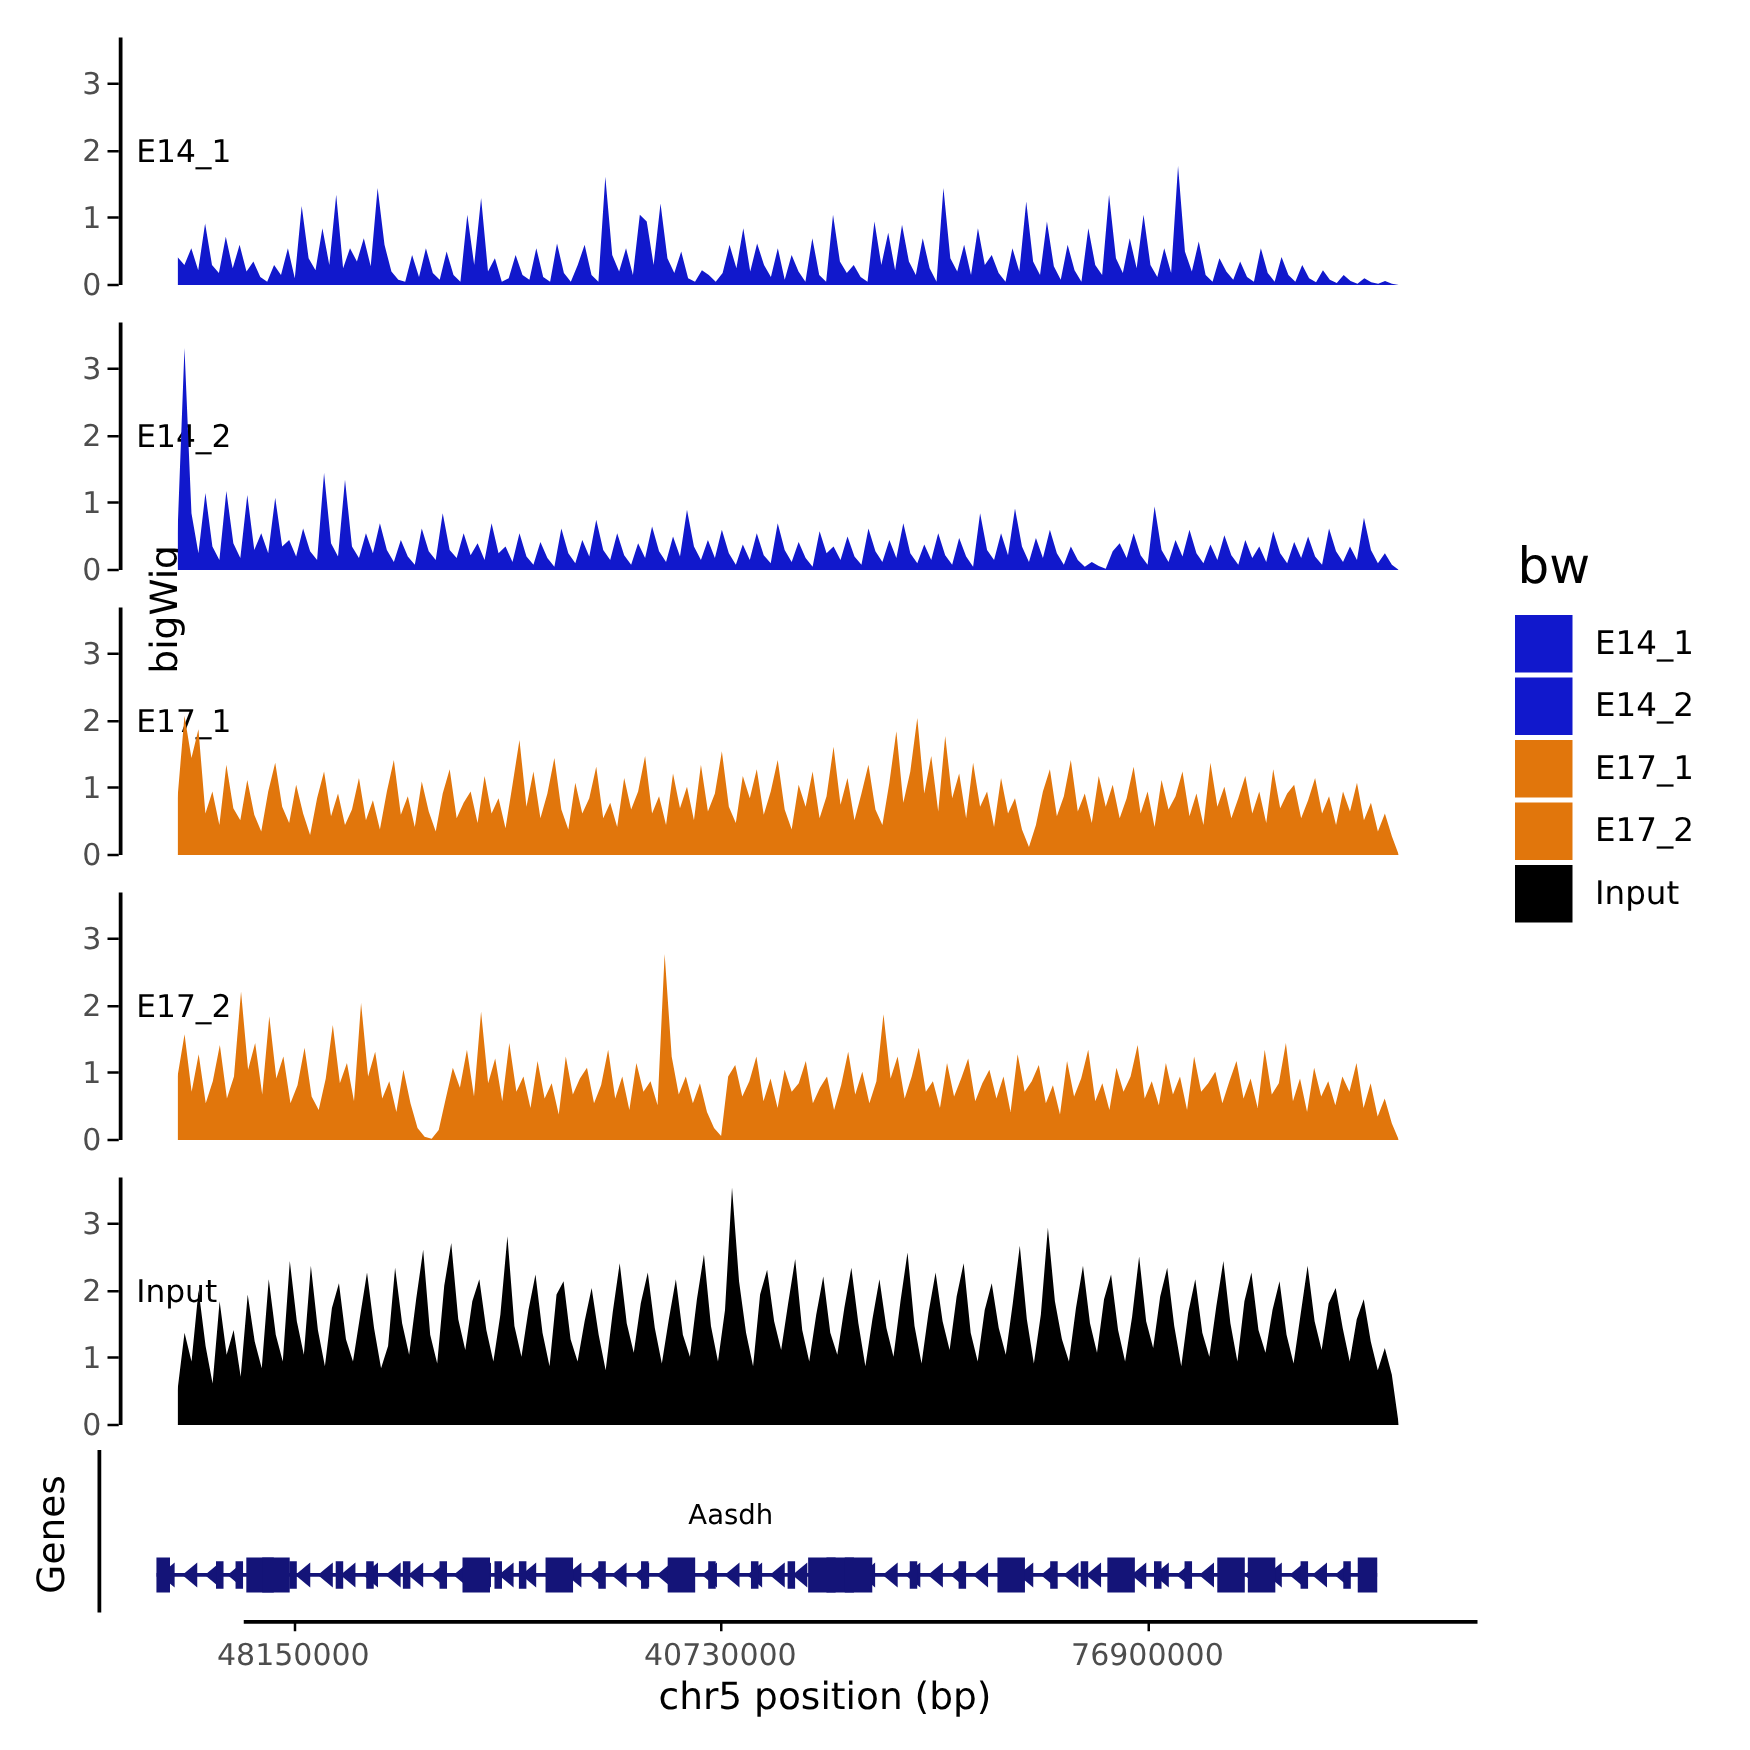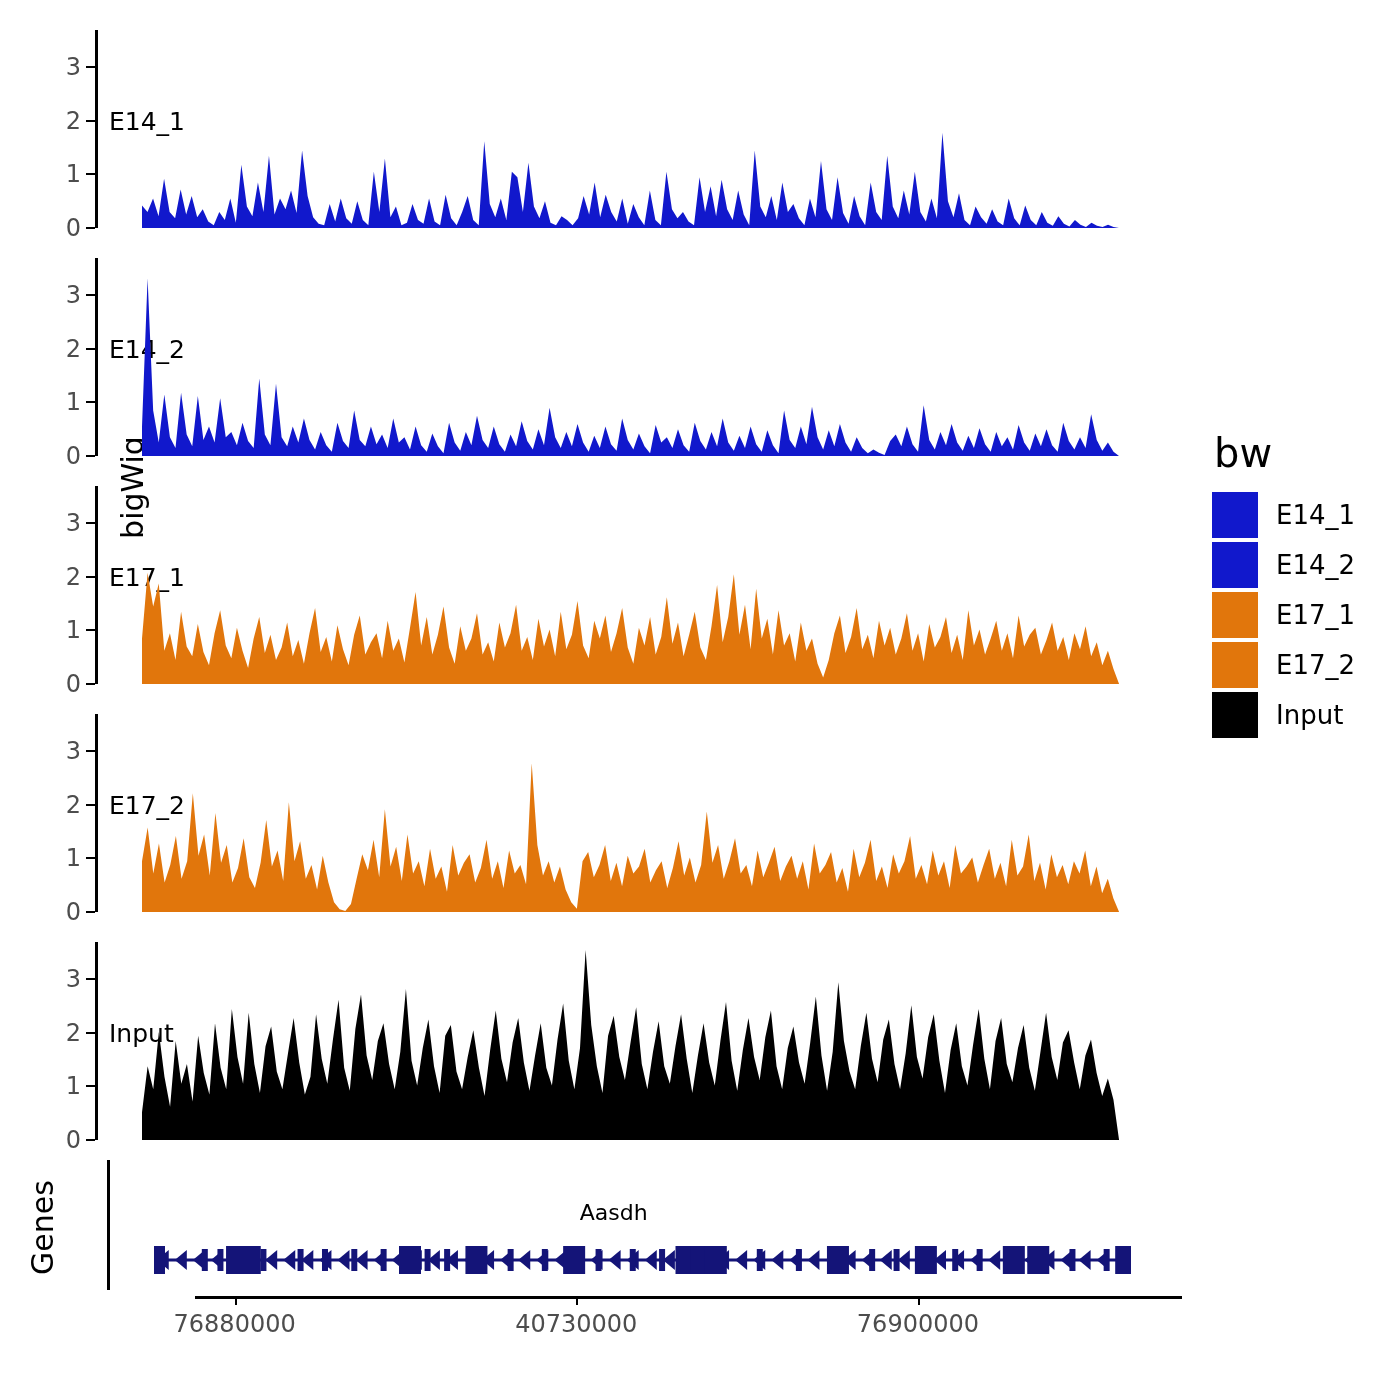--- a/index.html
+++ b/index.html
@@ -49,20 +49,21 @@
   .swatch{width:46px;height:46px;margin-right:18px;flex:0 0 auto;}
   .legend-label{font-size:26px;color:#000;white-space:nowrap;}
 </style>
 </head>
 <body>
 
 <div id="root">
 
   <div class="ylab-bigwig">bigWig</div>
   <div class="ylab-genes">Genes</div>
+  <div class="xlab">chr5 position (bp)</div>
 
   <div id="panels">
       <div class="panel" style="left: 95px; top: 30px; width: 1045px; height: 198px;">
         <div class="axisline" style="height: 198px;"></div>
         <div class="tick" style="top: 197px;"></div>
         <div class="ticklab" style="top: 198px; right: 1059px;">0</div>
         <div class="tick" style="top: 143.486px;"></div>
         <div class="ticklab" style="top: 144.486px; right: 1059px;">1</div>
         <div class="tick" style="top: 89.973px;"></div>
         <div class="ticklab" style="top: 90.973px; right: 1059px;">2</div>
@@ -138,21 +139,21 @@
         <div class="ticklab" style="top: 37.4595px; right: 1059px;">3</div>
         <div class="panel-tag" style="left: 14px; top: 90.973px;">Input</div>
         <div class="track" style="left: 47.4131px; top: 0px; width: 977.089px; height: 198px;">
           <svg width="977.088524590164" height="198" viewBox="0 0 977.088524590164 198">
             <path d="M 0 198 L 0.00 170.17 L 5.62 124.15 L 11.23 147.16 L 16.85 89.90 L 22.46 134.85 L 28.08 164.82 L 33.69 99.00 L 39.31 141.81 L 44.92 122.01 L 50.54 159.47 L 56.15 93.65 L 61.77 131.11 L 67.39 152.51 L 73.00 81.34 L 78.62 125.76 L 84.23 147.16 L 89.85 66.89 L 95.46 115.05 L 101.08 141.81 L 106.69 70.64 L 112.31 122.01 L 117.92 150.91 L 123.54 104.35 L 129.16 84.55 L 134.77 129.50 L 140.39 147.16 L 146.00 111.31 L 151.62 75.99 L 157.23 120.41 L 162.85 152.51 L 168.46 134.85 L 174.08 72.24 L 179.69 116.66 L 185.31 141.81 L 190.93 97.39 L 196.54 57.79 L 202.16 125.76 L 207.77 148.77 L 213.39 86.69 L 219.00 52.44 L 224.62 113.45 L 230.23 138.06 L 235.85 99.00 L 241.46 81.34 L 247.08 122.01 L 252.70 147.16 L 258.31 109.70 L 263.93 47.09 L 269.54 118.80 L 275.16 143.42 L 280.77 105.96 L 286.39 77.59 L 292.00 124.15 L 297.62 150.91 L 303.23 93.65 L 308.85 82.95 L 314.47 129.50 L 320.08 147.16 L 325.70 115.05 L 331.31 88.30 L 336.93 125.76 L 342.54 154.12 L 348.16 108.10 L 353.77 68.50 L 359.39 116.66 L 365.00 140.21 L 370.62 100.61 L 376.24 75.99 L 381.85 120.41 L 387.47 148.77 L 393.08 113.45 L 398.70 81.34 L 404.31 125.76 L 409.93 143.42 L 415.54 97.39 L 421.16 61.54 L 426.77 118.80 L 432.39 147.16 L 438.01 105.96 L 443.62 8.03 L 449.24 82.95 L 454.85 124.15 L 460.47 150.91 L 466.08 93.65 L 471.70 73.85 L 477.31 115.05 L 482.93 138.06 L 488.54 100.61 L 494.16 65.29 L 499.78 122.01 L 505.39 147.16 L 511.01 109.70 L 516.62 79.20 L 522.24 124.15 L 527.85 141.81 L 533.47 104.35 L 539.08 72.24 L 544.70 116.66 L 550.31 150.91 L 555.93 113.45 L 561.55 81.34 L 567.16 120.41 L 572.78 143.42 L 578.39 99.00 L 584.01 59.94 L 589.62 118.80 L 595.24 148.77 L 600.85 108.10 L 606.47 75.99 L 612.08 115.05 L 617.70 138.06 L 623.32 95.25 L 628.93 68.50 L 634.55 124.15 L 640.16 147.16 L 645.78 105.96 L 651.39 84.55 L 657.01 120.41 L 662.62 141.81 L 668.24 100.61 L 673.85 54.58 L 679.47 113.45 L 685.09 148.77 L 690.70 109.70 L 696.32 40.14 L 701.93 99.00 L 707.55 129.50 L 713.16 147.16 L 718.78 104.35 L 724.39 70.64 L 730.01 116.66 L 735.62 140.21 L 741.24 97.39 L 746.86 77.59 L 752.47 122.01 L 758.09 147.16 L 763.70 111.31 L 769.32 63.15 L 774.93 115.05 L 780.55 136.46 L 786.16 95.25 L 791.78 72.24 L 797.39 118.80 L 803.01 150.91 L 808.62 108.10 L 814.24 81.34 L 819.86 124.15 L 825.47 143.42 L 831.09 102.75 L 836.70 66.89 L 842.32 116.66 L 847.93 147.16 L 853.55 99.00 L 859.16 75.99 L 864.78 122.01 L 870.39 140.21 L 876.01 105.96 L 881.63 82.95 L 887.24 125.76 L 892.86 148.77 L 898.47 109.70 L 904.09 70.64 L 909.70 115.05 L 915.32 138.06 L 920.93 100.61 L 926.55 88.30 L 932.16 120.41 L 937.78 147.16 L 943.40 113.45 L 949.01 97.39 L 954.63 131.11 L 960.24 154.12 L 965.86 136.46 L 971.47 157.86 L 977.09 198.00 L 977.09 198 Z" fill="#000000"></path>
           </svg>
         </div>
       </div>
     </div>
 
-  <div id="gene-panel" class="panel" style="left: 107px; top: 1160px; width: 1045px; height: 130px;">
+  <div id="gene-panel" class="panel" style="left: 78px; top: 1160px; width: 1045px; height: 130px;">
       <div class="gene-axisline" style="left: 0px; top: 0px; height: 130px;"></div>
       <div class="gene-name" style="left: 506.645px; top: 40px;">Aasdh</div>
       <div class="track" style="left: 47.4131px; top: 0px; width: 977.089px; height: 130px;">
         <svg width="977.0885245901641" height="130" viewBox="0 0 977.0885245901641 130">
           <line x1="0" y1="100" x2="977.0885245901641" y2="100" stroke="#141478" stroke-width="3"></line>
           <path d="M 2.725062295081969 100 L 14.725062295081969 90 L 14.725062295081969 110 Z" fill="#141478"></path>
           <path d="M 20.801200000000005 100 L 32.80120000000001 90 L 32.80120000000001 110 Z" fill="#141478"></path>
           <path d="M 38.87733770491804 100 L 50.87733770491804 90 L 50.87733770491804 110 Z" fill="#141478"></path>
           <path d="M 56.953475409836074 100 L 68.95347540983607 90 L 68.95347540983607 110 Z" fill="#141478"></path>
           <path d="M 75.02961311475411 100 L 87.02961311475411 90 L 87.02961311475411 110 Z" fill="#141478"></path>
@@ -241,21 +242,21 @@
           <rect x="915.4632131147541" y="89" width="6" height="22" fill="#141478"></rect>
           <rect x="949.66131147541" y="89" width="6" height="22" fill="#141478"></rect>
           <rect x="961.2030819672133" y="86" width="22" height="28" fill="#141478"></rect>
         </svg>
       </div>
     </div>
 
   <div id="xaxis">
       <div class="xaxisline" style="left: 195px; top: 1296px; width: 987px;"></div>
       <div class="xtick" style="left: 234.656px; top: 1296px;"></div>
-      <div class="xticklab" style="left: 234.656px; top: 1310px;">76880000</div>
+      <div class="xticklab" style="left: 234.656px; top: 1310px;">48150000</div>
       <div class="xtick" style="left: 576.295px; top: 1296px;"></div>
       <div class="xticklab" style="left: 576.295px; top: 1310px;">40730000</div>
       <div class="xtick" style="left: 917.934px; top: 1296px;"></div>
       <div class="xticklab" style="left: 917.934px; top: 1310px;">76900000</div>
     </div>
 
   <div class="legend">
     <div class="legend-title">bw</div>
     <div id="legend-rows">
         <div class="legend-row">

